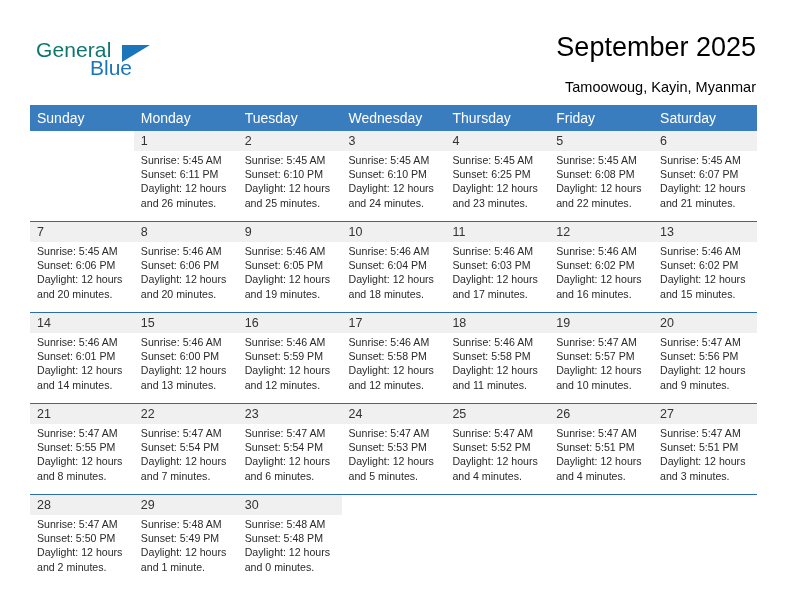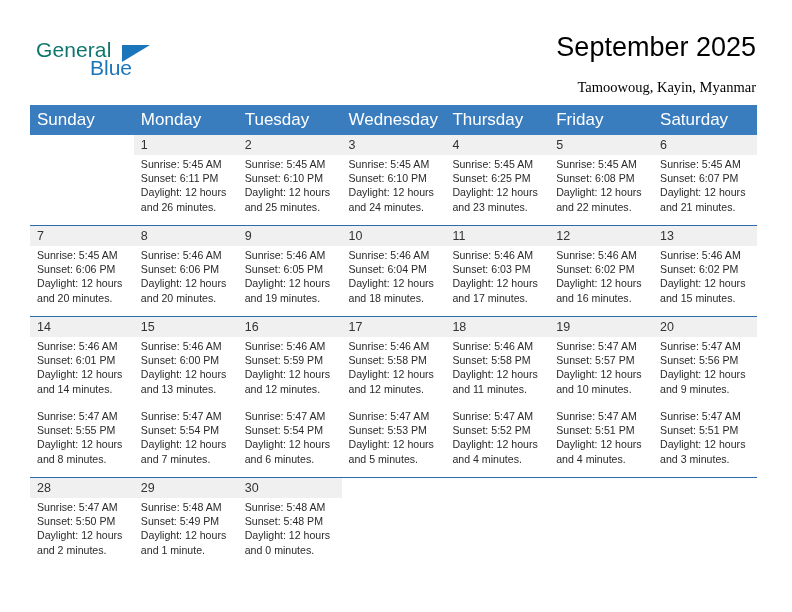--- a/index.html
+++ b/index.html
@@ -75,21 +75,20 @@
     white-space: nowrap;
   }
   .subtitle {
     position: absolute;
     right: 36px;
     top: 79px;
     font-size: 14.5px;
     color: #000000;
     text-align: right;
     white-space: nowrap;
-    font-family: Liberation Serif, serif;
   }
 
   
   .calendar {
     position: absolute;
     left: 30px;
     top: 105px;
     width: 727px;
   }
 
@@ -97,21 +96,21 @@
     border-collapse: collapse;
     table-layout: fixed;
     width: 727px;
   }
 
   table.cal col { width: 103.857px; }
 
   thead th {
     background: #3a7dbf;
     color: #ffffff;
-    font-size: 17px;
+    font-size: 14px;
     font-weight: normal;
     text-align: left;
     padding: 5px 0 5px 7px;
     height: 11px;
     vertical-align: middle;
   }
 
   tr.daynum-row td {
     background: #f0f0f0;
     border-top: 1.6px solid #2b6cab;
@@ -327,20 +326,29 @@
               <span class="info-line">Daylight: 12 hours</span>
               <span class="info-line">and 10 minutes.</span>
             </td>
             <td>
               <span class="info-line">Sunrise: 5:47 AM</span>
               <span class="info-line">Sunset: 5:56 PM</span>
               <span class="info-line">Daylight: 12 hours</span>
               <span class="info-line">and 9 minutes.</span>
             </td>
           </tr>
+          <tr class="daynum-row">
+            <td>21</td>
+            <td>22</td>
+            <td>23</td>
+            <td>24</td>
+            <td>25</td>
+            <td>26</td>
+            <td>27</td>
+          </tr>
           <tr class="info-row">
             <td>
               <span class="info-line">Sunrise: 5:47 AM</span>
               <span class="info-line">Sunset: 5:55 PM</span>
               <span class="info-line">Daylight: 12 hours</span>
               <span class="info-line">and 8 minutes.</span>
             </td>
             <td>
               <span class="info-line">Sunrise: 5:47 AM</span>
               <span class="info-line">Sunset: 5:54 PM</span>

